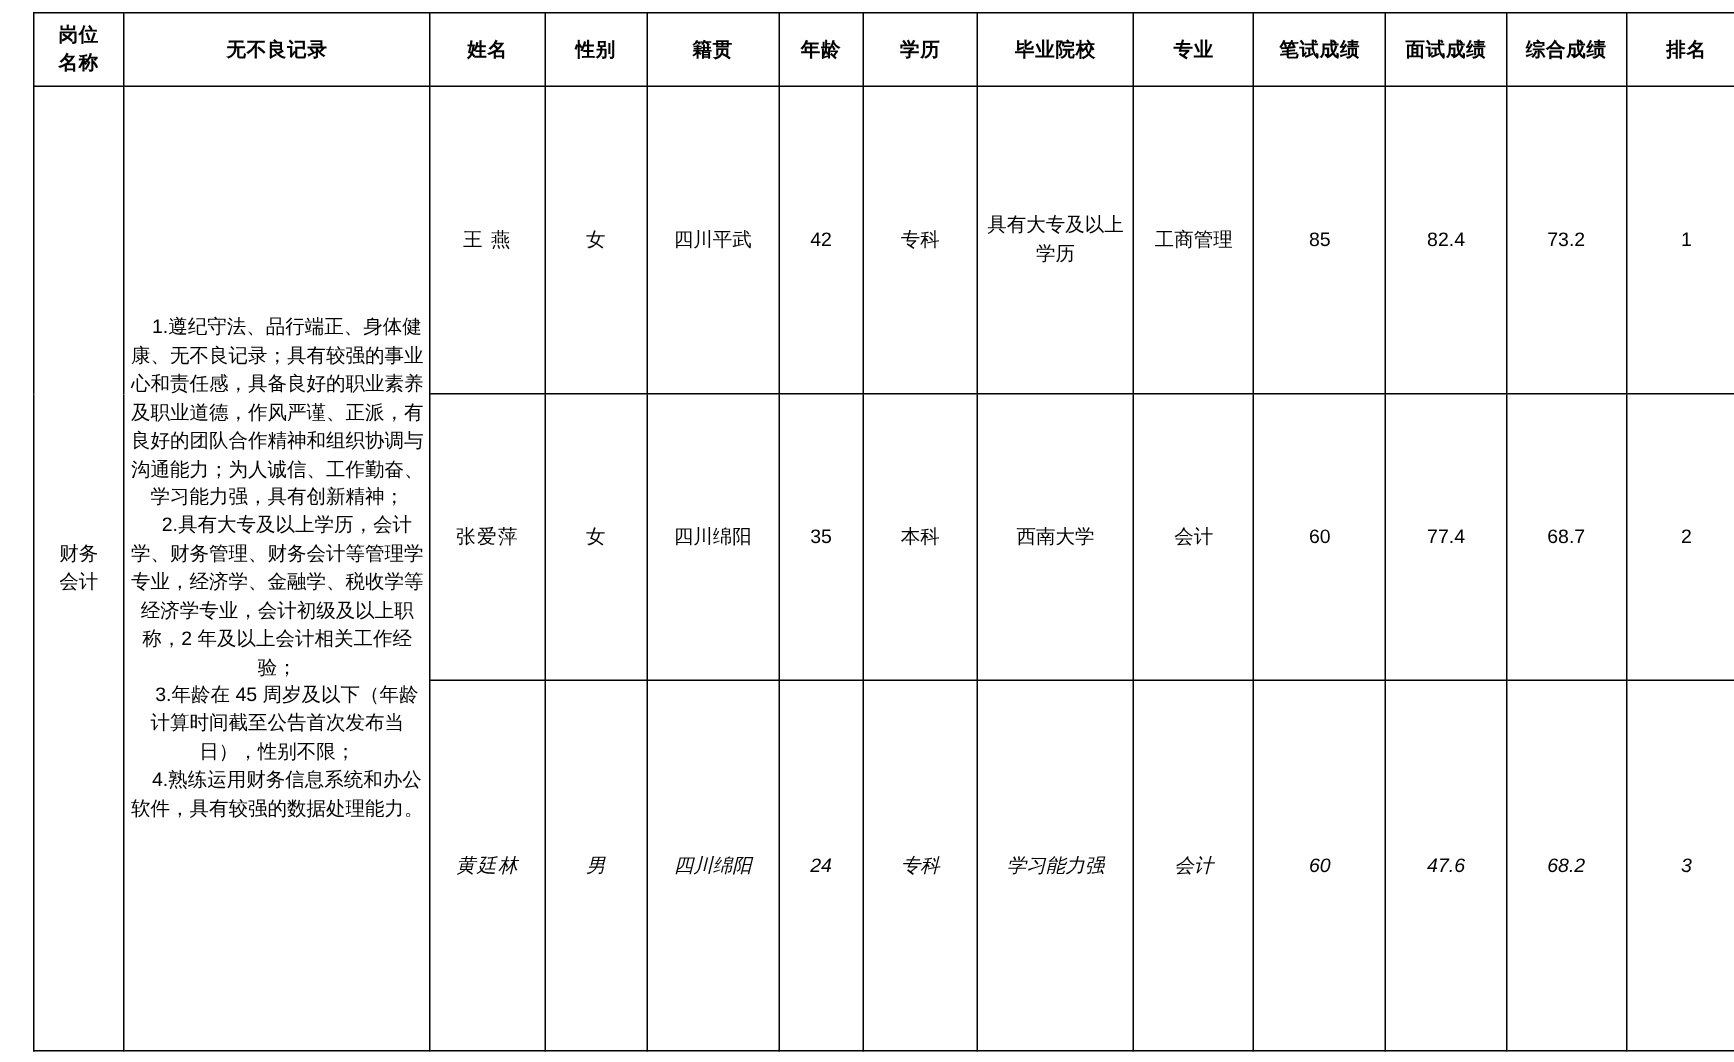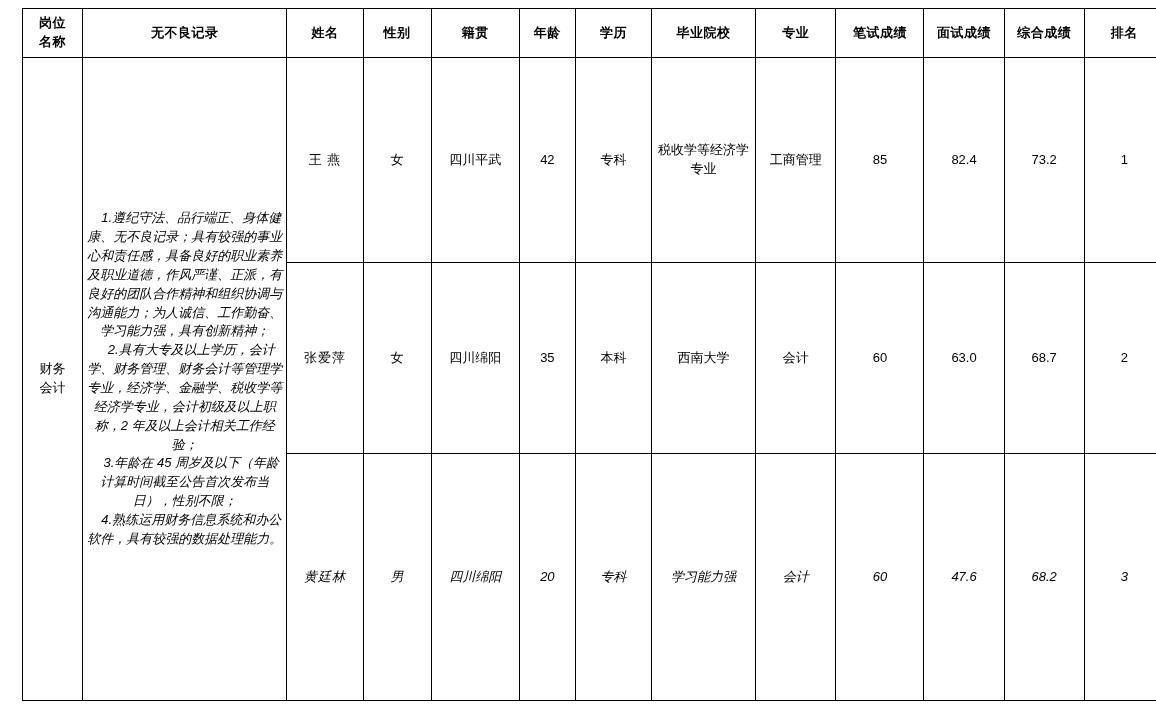--- a/index.html
+++ b/index.html
@@ -65,21 +65,20 @@
     text-align: justify;
     text-align-last: center;
     vertical-align: middle;
     font-size: 12.5px;
     line-height: 1.72;
     padding: 4px 10px;
   }
   .req-cell p {
     margin: 0;
     text-indent: 0;
-    font-style: italic;
   }
   .req-cell p.indent {
     text-indent: 1em;
   }
   .name-cell {
     letter-spacing: 1px;
   }
   .row-tall td { height: 200px; }
   .row-mid td { height: 186px; }
   .row-last td { height: 242px; font-style: italic; }
@@ -135,45 +134,45 @@
           <p class="indent">1.遵纪守法、品行端正、身体健康、无不良记录；具有较强的事业心和责任感，具备良好的职业素养及职业道德，作风严谨、正派，有良好的团队合作精神和组织协调与沟通能力；为人诚信、工作勤奋、学习能力强，具有创新精神；</p>
           <p class="indent">2.具有大专及以上学历，会计学、财务管理、财务会计等管理学专业，经济学、金融学、税收学等经济学专业，会计初级及以上职称，2 年及以上会计相关工作经验；</p>
           <p class="indent">3.年龄在 45 周岁及以下（年龄计算时间截至公告首次发布当日），性别不限；</p>
           <p class="indent">4.熟练运用财务信息系统和办公软件，具有较强的数据处理能力。</p>
         </td>
         <td class="name-cell">王 燕</td>
         <td>女</td>
         <td>四川平武</td>
         <td class="num">42</td>
         <td>专科</td>
-        <td>税收学等经济学专业</td>
+        <td>具有大专及以上学历</td>
         <td>工商管理</td>
         <td class="num">85</td>
         <td class="num">82.4</td>
         <td class="num">73.2</td>
         <td class="num">1</td>
       </tr>
       <tr class="row-mid">
         <td class="name-cell">张爱萍</td>
         <td>女</td>
         <td>四川绵阳</td>
         <td class="num">35</td>
         <td>本科</td>
         <td>西南大学</td>
         <td>会计</td>
         <td class="num">60</td>
-        <td class="num">63.0</td>
+        <td class="num">77.4</td>
         <td class="num">68.7</td>
         <td class="num">2</td>
       </tr>
       <tr class="row-last">
         <td class="name-cell">黄廷林</td>
         <td>男</td>
         <td>四川绵阳</td>
-        <td class="num">20</td>
+        <td class="num">24</td>
         <td>专科</td>
         <td>学习能力强</td>
         <td>会计</td>
         <td class="num">60</td>
         <td class="num">47.6</td>
         <td class="num">68.2</td>
         <td class="num">3</td>
       </tr>
     </tbody>
   </table>

